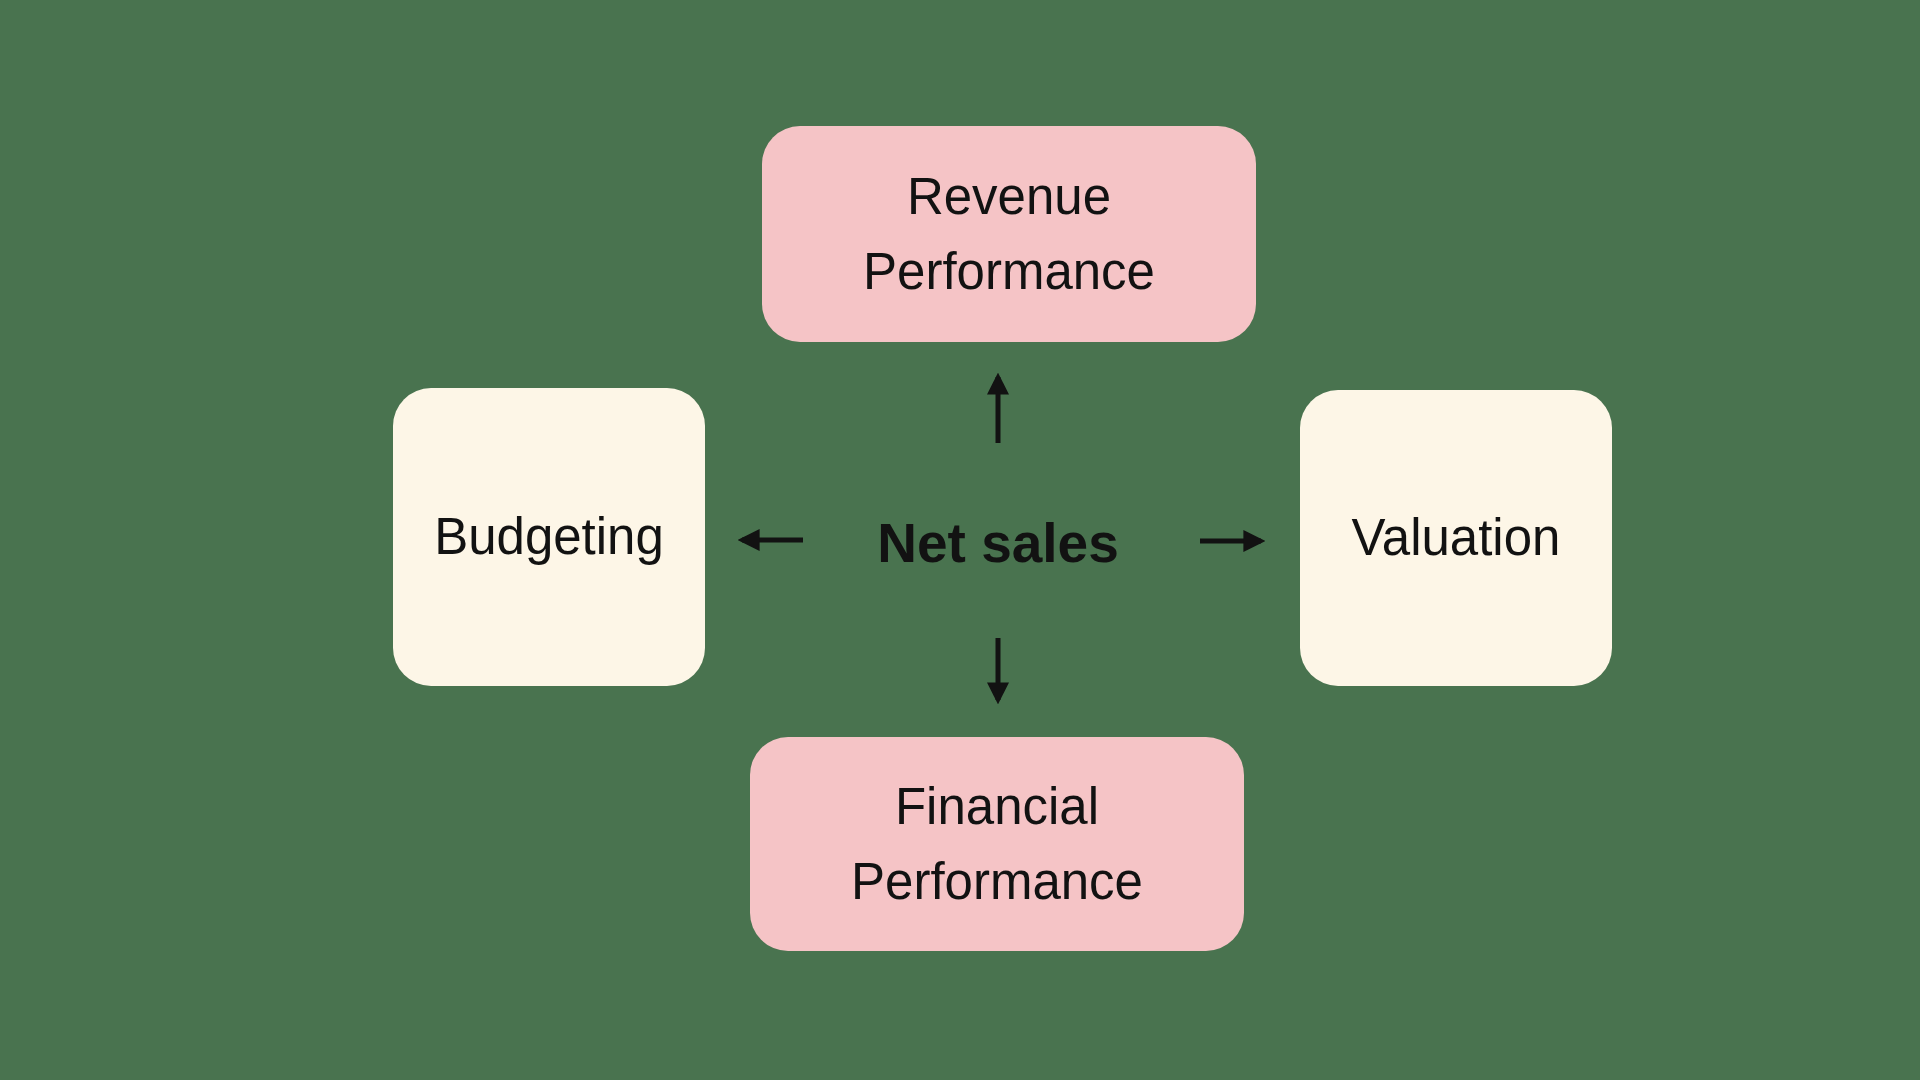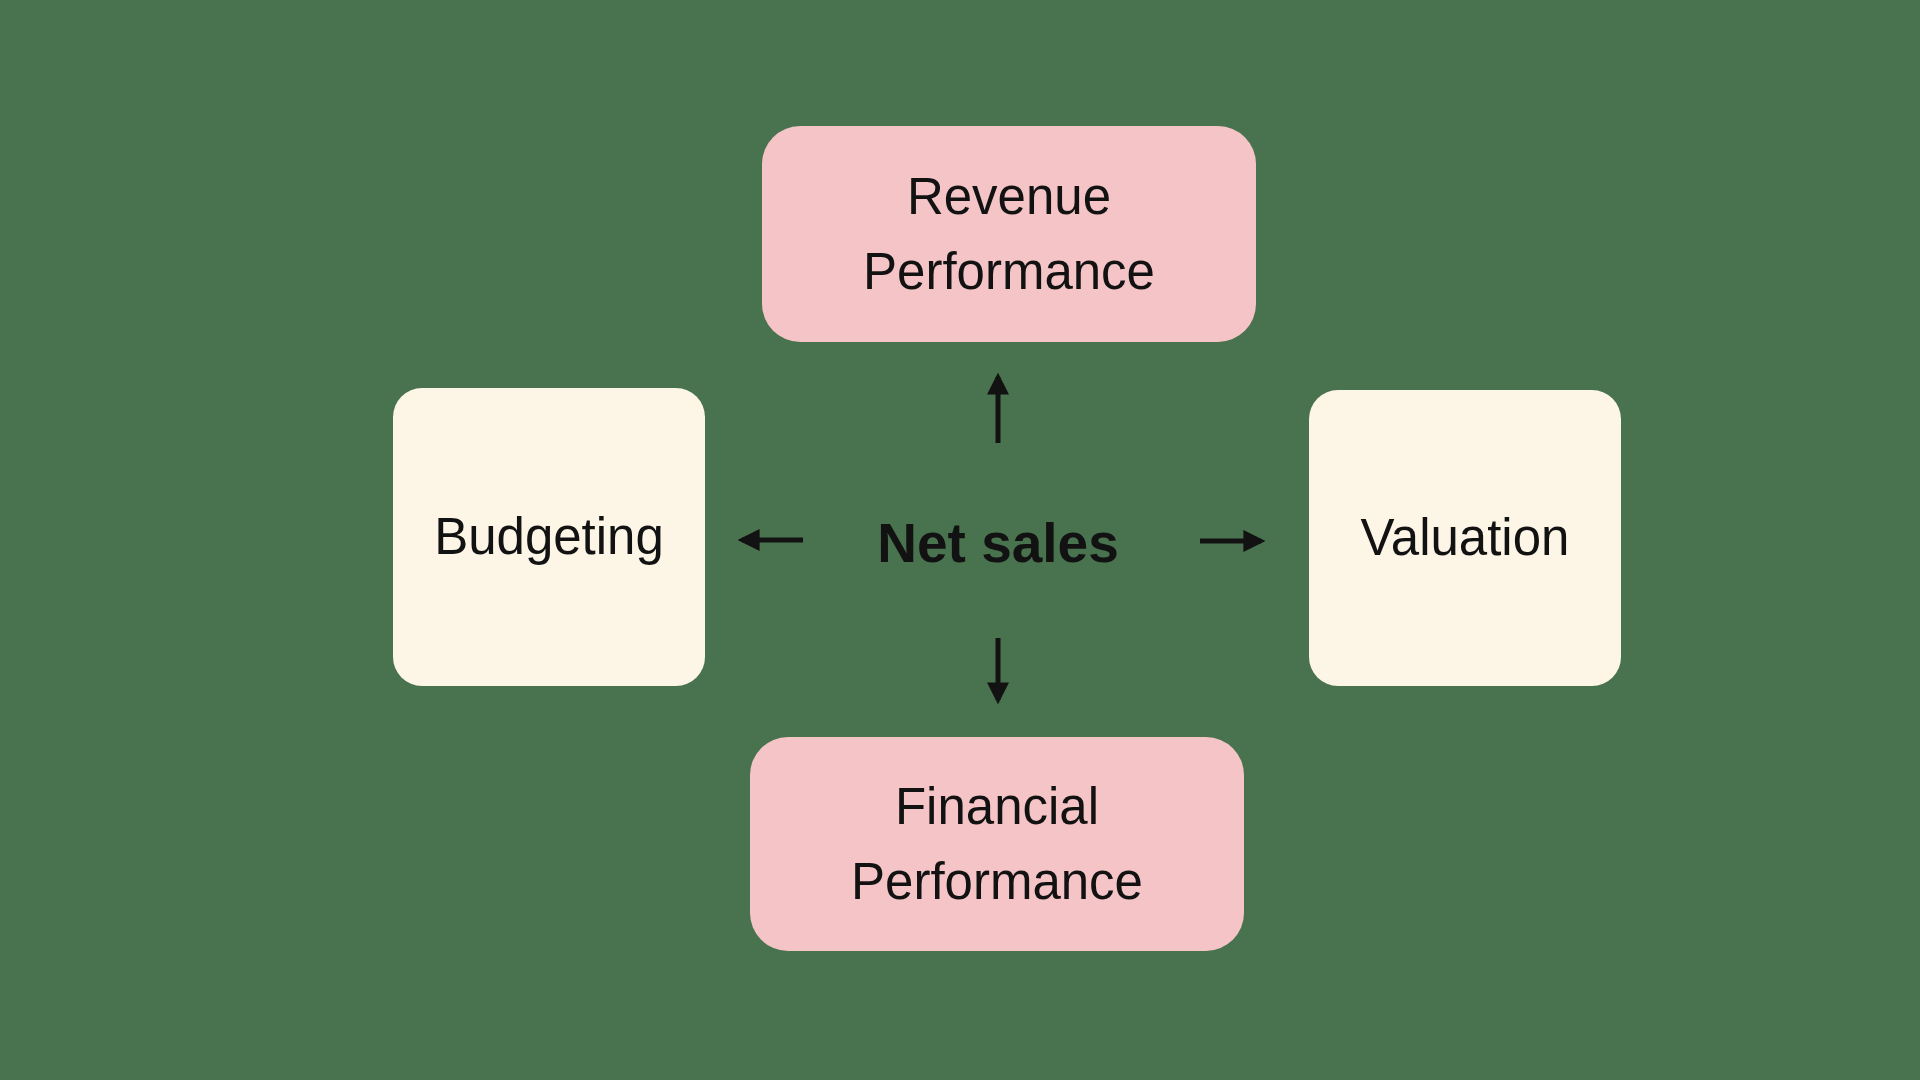--- a/index.html
+++ b/index.html
@@ -30,25 +30,25 @@
   }
   .node{
     position:absolute;
     display:flex;
     align-items:center;
     justify-content:center;
     text-align:center;
     border-radius:38px;
   }
   .node--pink{background:var(--pink);}
-  .node--cream{background:var(--cream);border-radius:29px;}
+  .node--cream{background:var(--cream);}
   .node-top{left:762px;top:126px;width:494px;height:216px;}
   .node-bottom{left:750px;top:737px;width:494px;height:214px;justify-content:center;}
   .node-left{left:393px;top:388px;width:312px;height:298px;}
-  .node-right{left:1300px;top:390px;width:312px;height:296px;margin-left:9px;}
+  .node-right{left:1300px;top:390px;width:312px;height:296px;}
   .node-label{
     font-size:51px;
     font-weight:400;
     line-height:1.48;
     color:var(--text);
   }
   .node-label span{display:block;}
   .center-label{
     position:absolute;
     left:998px;

